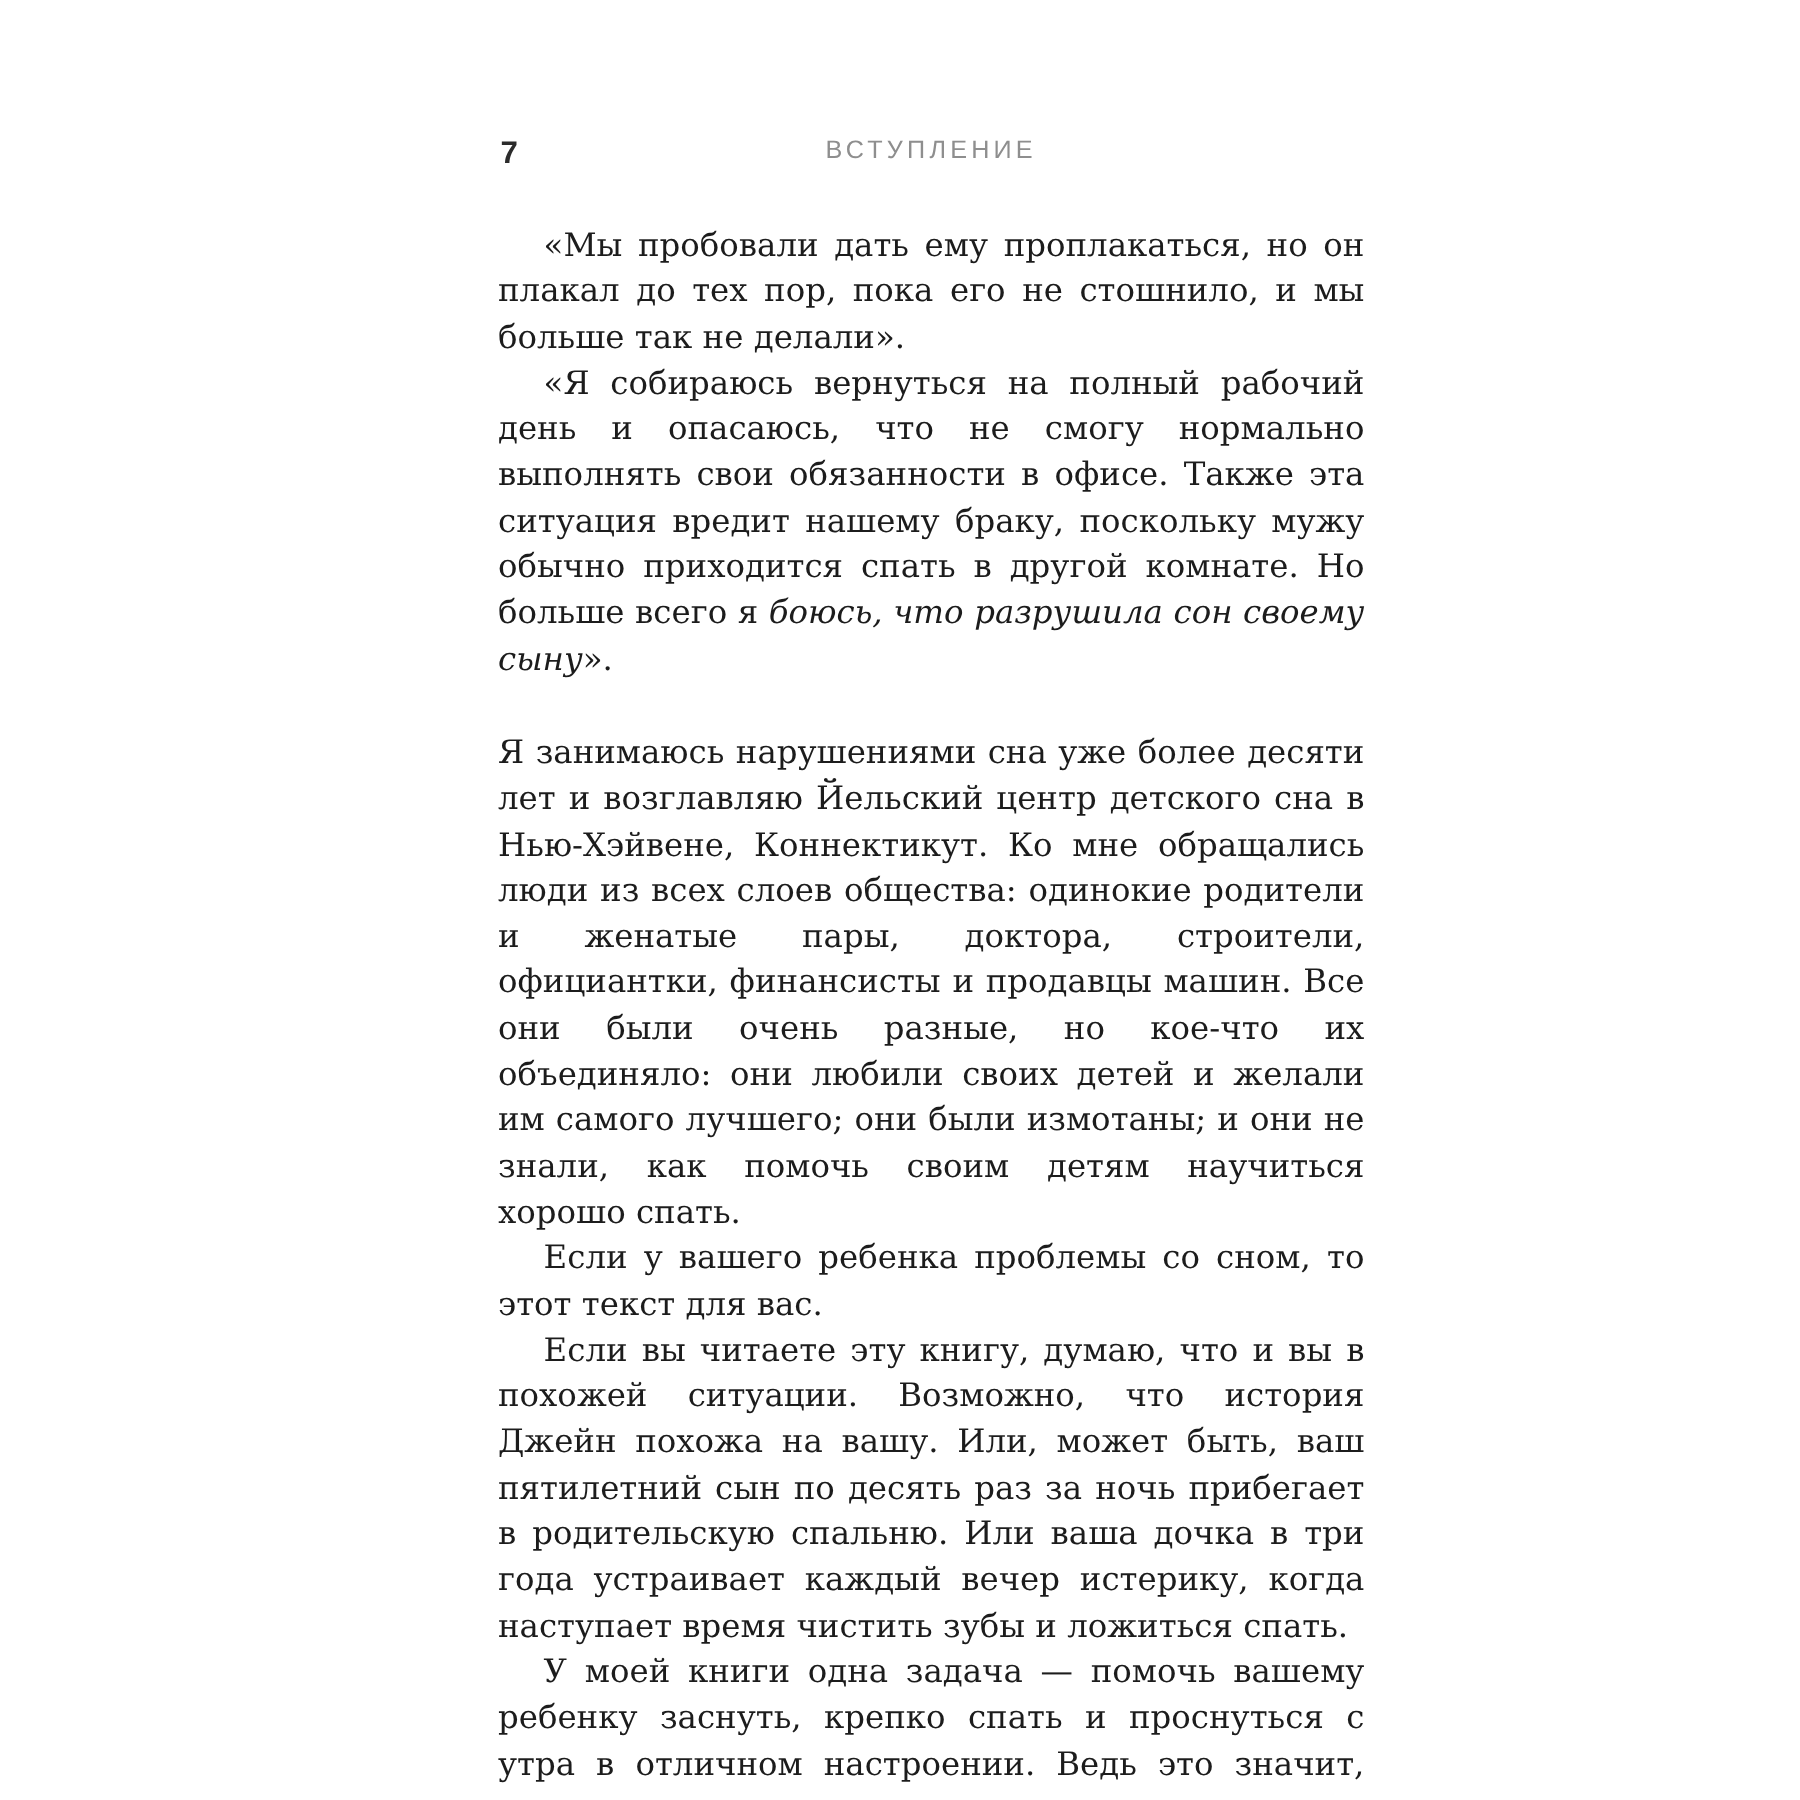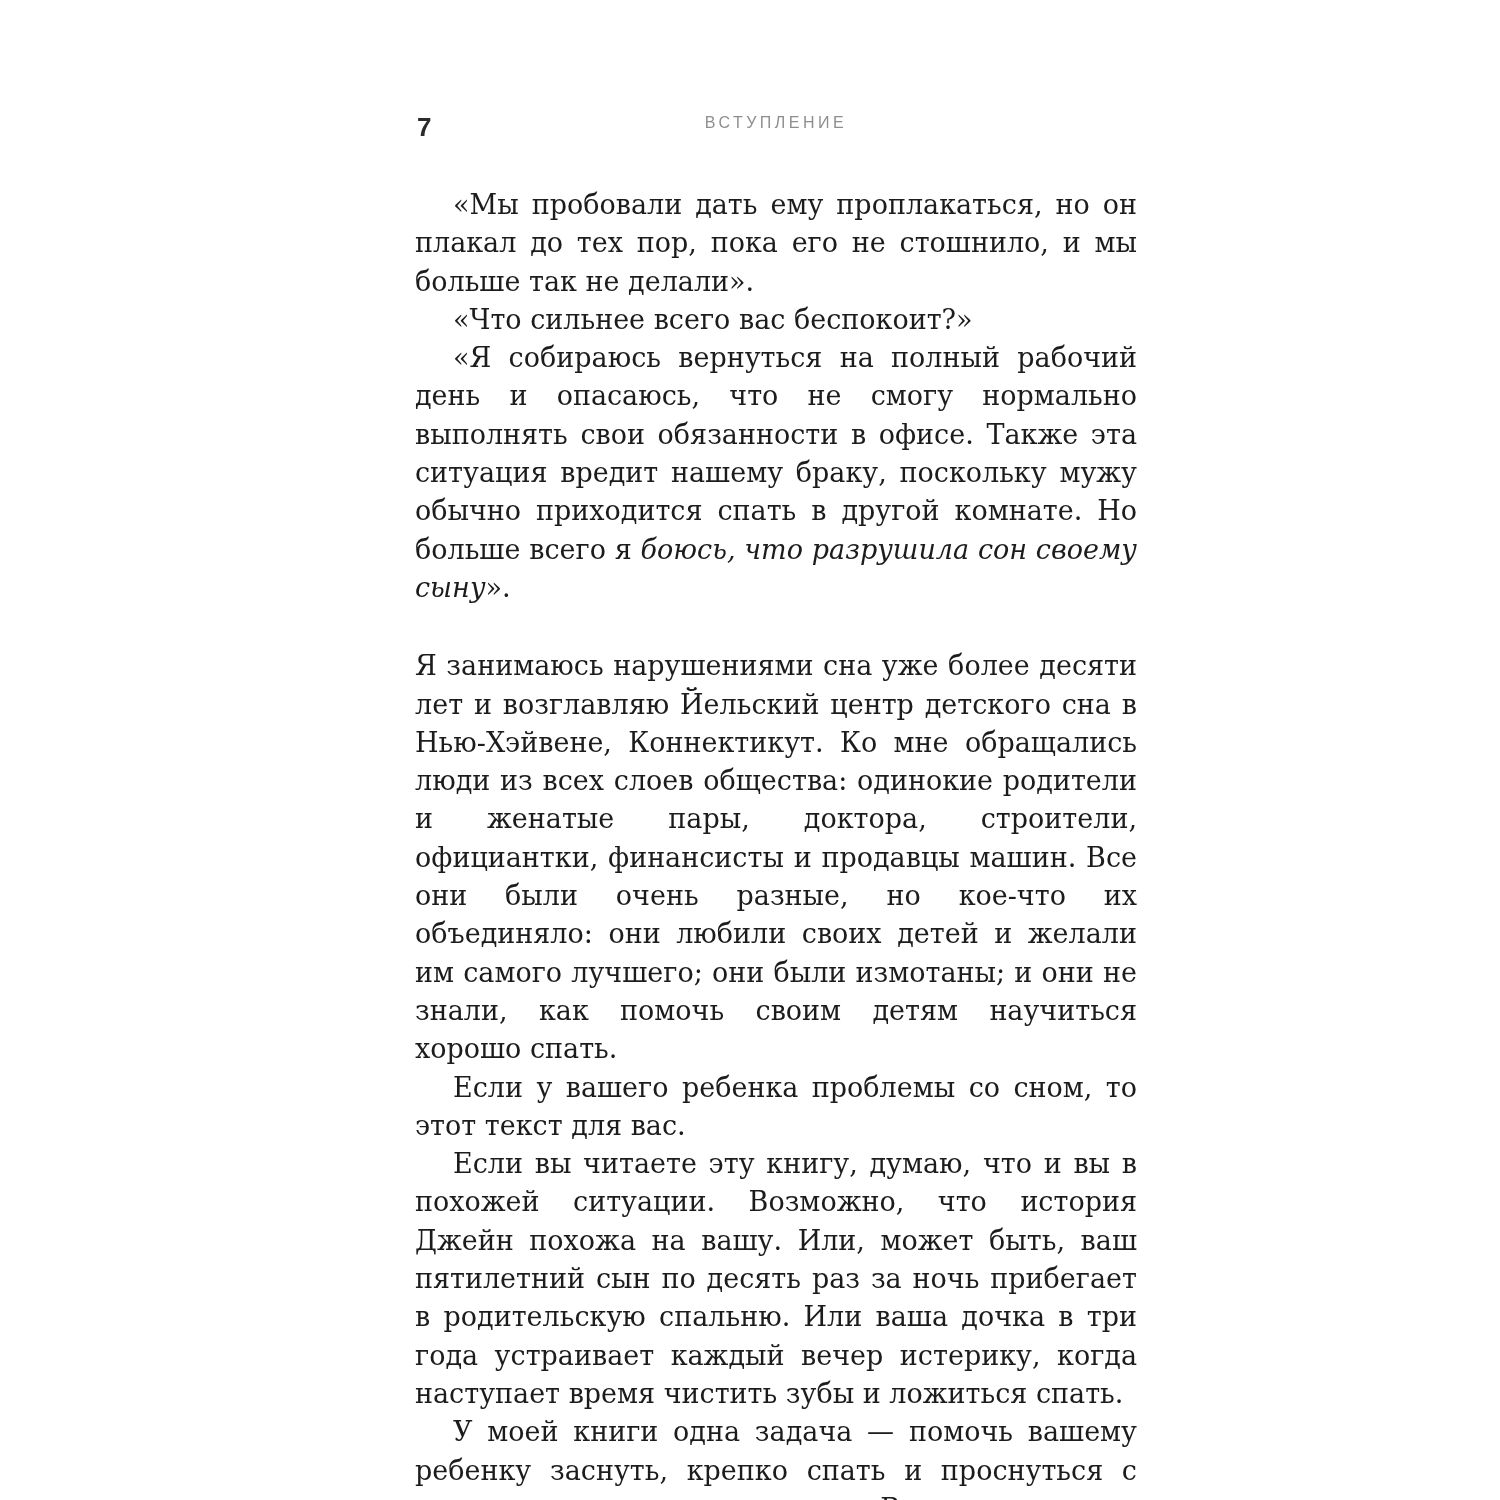--- a/index.html
+++ b/index.html
@@ -27,21 +27,21 @@
     top: 0;
     font-family: "Liberation Sans", sans-serif;
     font-weight: bold;
     font-size: 26px;
     color: #2b2b2b;
     letter-spacing: 1px;
   }
   .running-head {
     text-align: center;
     font-family: "Liberation Sans", sans-serif;
-    font-size: 16px;
+    font-size: 21px;
     letter-spacing: 3.5px;
     color: #8e8e8e;
     padding-top: 2px;
   }
   .body-text {
     position: absolute;
     left: 415px;
     top: 186px;
     width: 722px;
     font-family: "DejaVu Serif", "Liberation Serif", serif;
@@ -68,20 +68,19 @@
 </head>
 <body>
 
 <div class="page">
   <div class="running-header">
     <span class="page-number">7</span>
     <div class="running-head">ВСТУПЛЕНИЕ</div>
   </div>
   <div class="body-text" lang="ru">
       <p class="indent"><span>«Мы пробовали дать ему проплакаться, но он плакал до тех пор, пока его не стошнило, и мы больше так не делали».</span></p>
-      <p class="indent"><span>«Что сильнее всего вас беспокоит?»</span></p>
       <p class="indent"><span>«Я собираюсь вернуться на полный рабочий день и опасаюсь, что не смогу нормально выполнять свои обязанности в офисе. Также эта ситуация вредит нашему браку, поскольку мужу обычно приходится спать в другой комнате. Но больше всего я </span><span class="italic">боюсь, что разрушила сон своему сыну</span><span>».</span></p>
       <p class="gap-before"><span>Я занимаюсь нарушениями сна уже более десяти лет и возглавляю Йельский центр детского сна в Нью-Хэйвене, Коннектикут. Ко мне обращались люди из всех слоев общества: одинокие родители и женатые пары, доктора, строители, официантки, финансисты и продавцы машин. Все они были очень разные, но кое-что их объединяло: они любили своих детей и желали им самого лучшего; они были измотаны; и они не знали, как помочь своим детям научиться хорошо спать.</span></p>
       <p class="indent"><span>Если у вашего ребенка проблемы со сном, то этот текст для вас.</span></p>
       <p class="indent"><span>Если вы читаете эту книгу, думаю, что и вы в похожей ситуации. Возможно, что история Джейн похожа на вашу. Или, может быть, ваш пятилетний сын по десять раз за ночь прибегает в родительскую спальню. Или ваша дочка в три года устраивает каждый вечер истерику, когда наступает время чистить зубы и ложиться спать.</span></p>
       <p class="indent"><span>У моей книги одна задача — помочь вашему ребенку заснуть, крепко спать и проснуться с утра в отличном настроении. Ведь это значит, что и вы сможете заснуть, выспаться и встать с утра отдохнувшим и бодрым.</span></p>
     </div>
 </div>
 
 </body></html>

